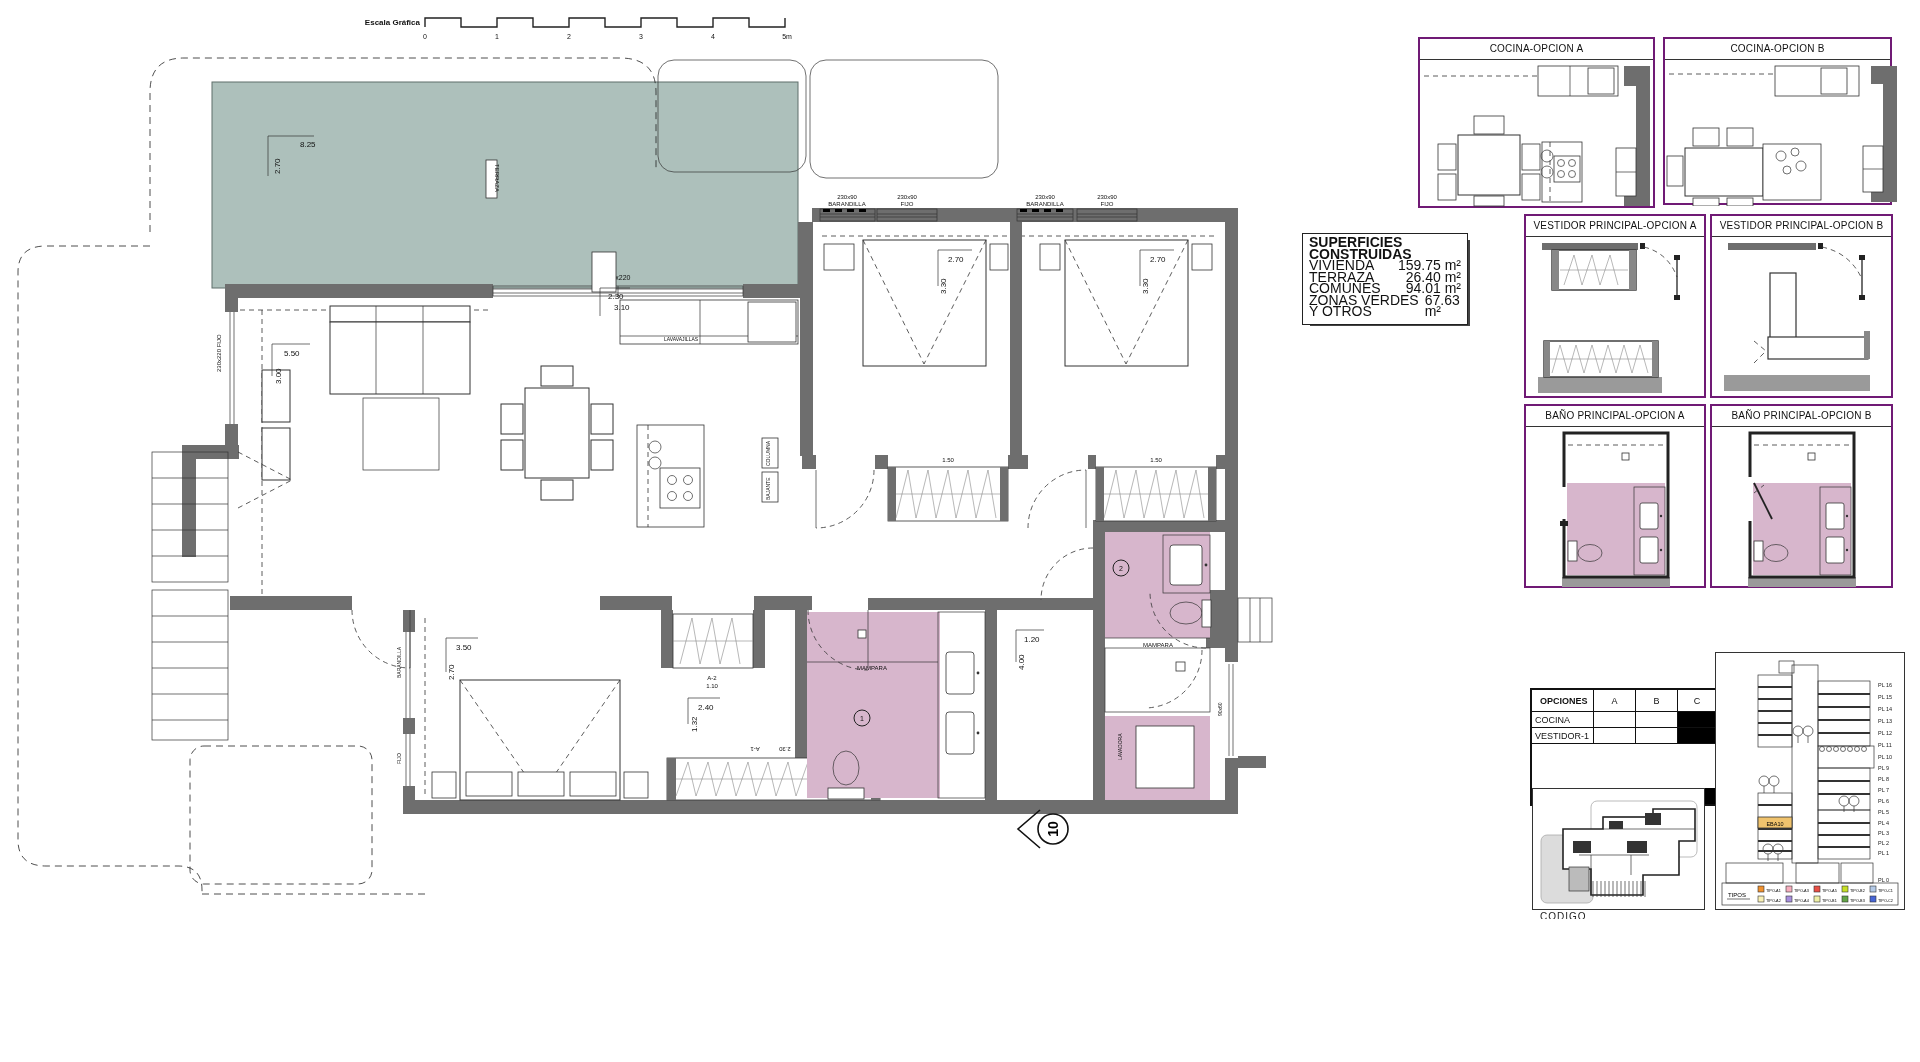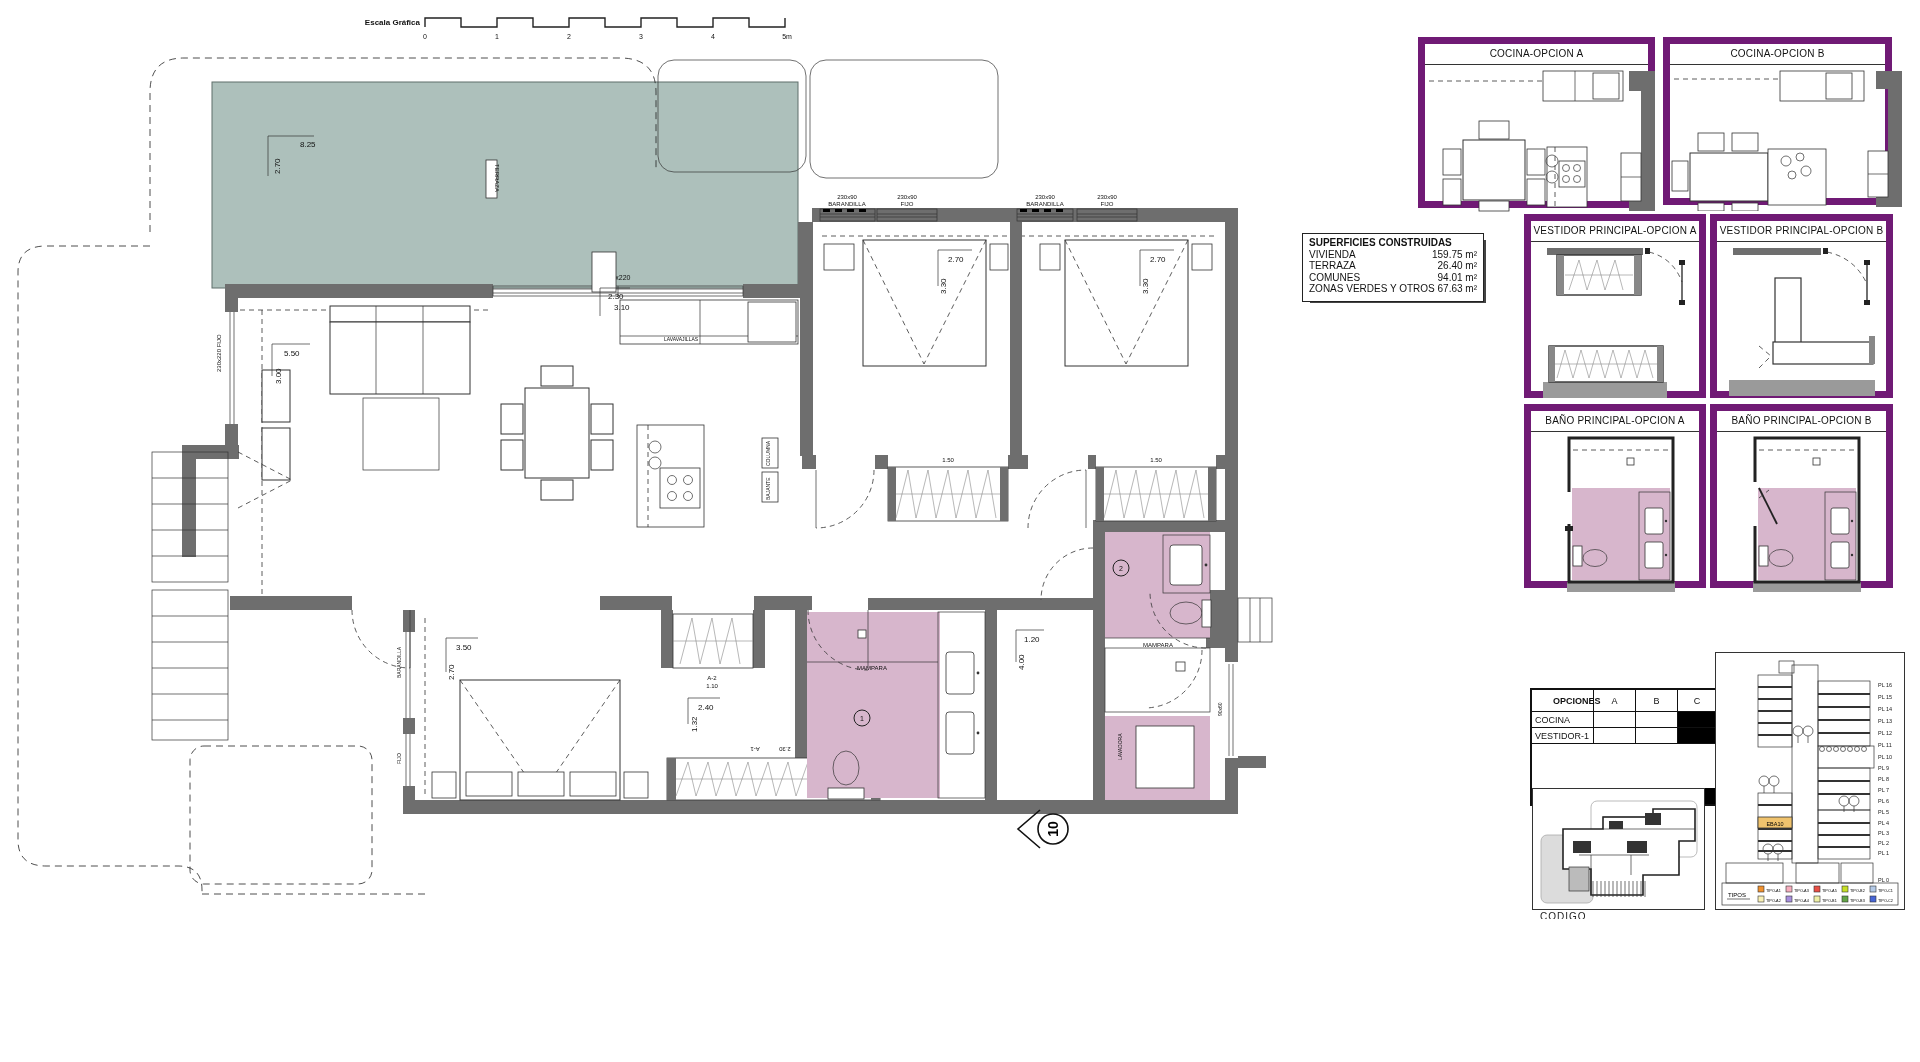--- a/index.html
+++ b/index.html
@@ -15,33 +15,33 @@
   .dash2{fill:none;stroke:#333;stroke-width:.8;stroke-dasharray:5 4;}
   .furn{fill:#fff;stroke:#333;stroke-width:1;}
   .furn2{fill:#fff;stroke:#333;stroke-width:.8;}
   .txt{font:8px "Liberation Sans",sans-serif;fill:#111;}
   .txt7{font:7px "Liberation Sans",sans-serif;fill:#111;}
   .txt6{font:6px "Liberation Sans",sans-serif;fill:#111;}
   .txt5{font:5px "Liberation Sans",sans-serif;fill:#111;}
   .mid{text-anchor:middle;}
   .bold{font-weight:bold;}
   
-  .panel{position:absolute;border:7px solid #701a75;background:#fff;box-sizing:border-box;}
+  .panel{position:absolute;border:2px solid #701a75;background:#fff;box-sizing:border-box;}
   .panel .title{height:20px;line-height:20px;text-align:center;font-size:10px;
                 border-bottom:1px solid #333;letter-spacing:.2px;white-space:nowrap;overflow:hidden;}
-  .surf{position:absolute;left:1302px;top:233px;width:182px;border:1px solid #222;background:#fff;
-        padding:3px 6px 6px 6px;box-shadow:5px 4px 0 -3px #444;font-size:10px;line-height:11.5px;box-sizing:border-box;}
+  .surf{position:absolute;left:1302px;top:233px;width:166px;border:1px solid #222;background:#fff;
+        padding:3px 6px 6px 6px;box-shadow:5px 4px 0 -3px #444;font-size:14px;line-height:11.5px;box-sizing:border-box;}
   .surf .t{font-weight:bold;}
   .surf .row{display:flex;justify-content:space-between;}
   .opt{position:absolute;left:1530px;top:688px;border:2px solid #111;background:#fff;
        display:grid;grid-template-columns:62px 42px 42px 38px;font-size:9px;}
   .opt .c{border-right:1px solid #111;border-bottom:1px solid #111;height:16px;line-height:16px;
           padding-left:3px;box-sizing:border-box;}
   .opt .h{height:22px;line-height:22px;text-align:center;padding-left:0;}
-  .opt .hl{text-align:left;padding-left:21px;font-size:9px;}
+  .opt .hl{text-align:left;padding-left:8px;font-size:9px;}
   .opt .bk{background:#000;}
   .opt .last{border-right:none;}
   .opt .bot{border-bottom:none;margin-top:44px;}
   .keyp{position:absolute;left:1532px;top:788px;width:173px;height:122px;border:1px solid #333;
         box-sizing:border-box;background:#fff;}
   .keycap{position:absolute;left:1540px;top:911px;width:90px;height:8px;overflow:hidden;
           font-size:10px;letter-spacing:1px;color:#222;}
   .sect{position:absolute;left:1715px;top:652px;width:190px;height:258px;border:1px solid #333;
         box-sizing:border-box;background:#fff;}
 </style>

